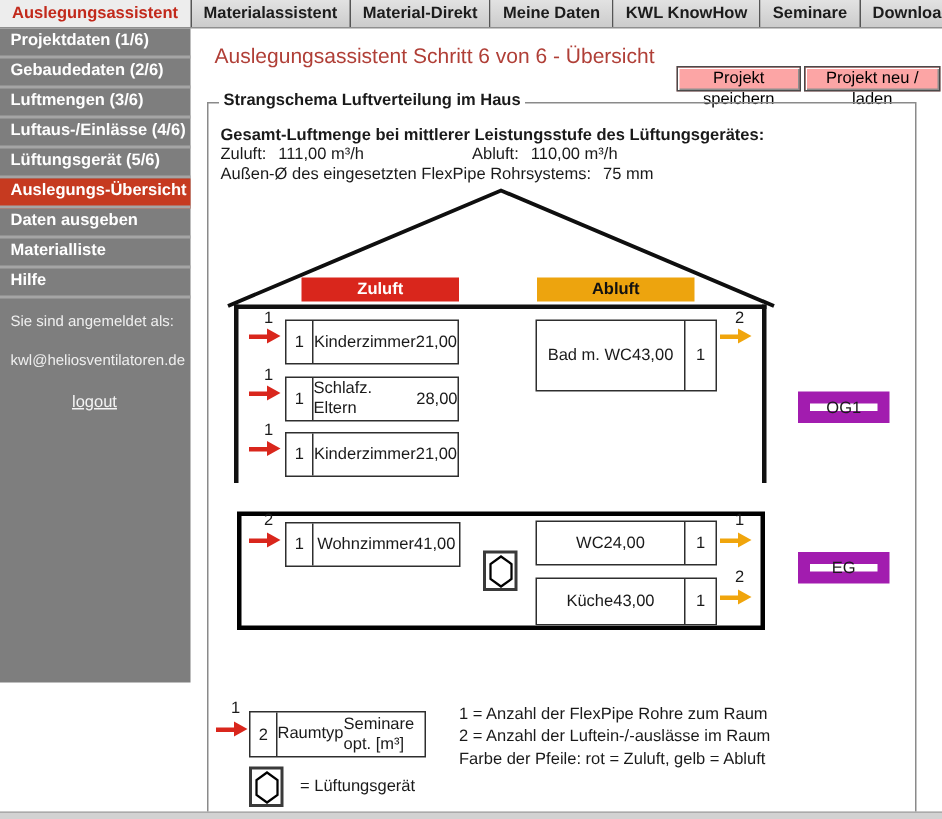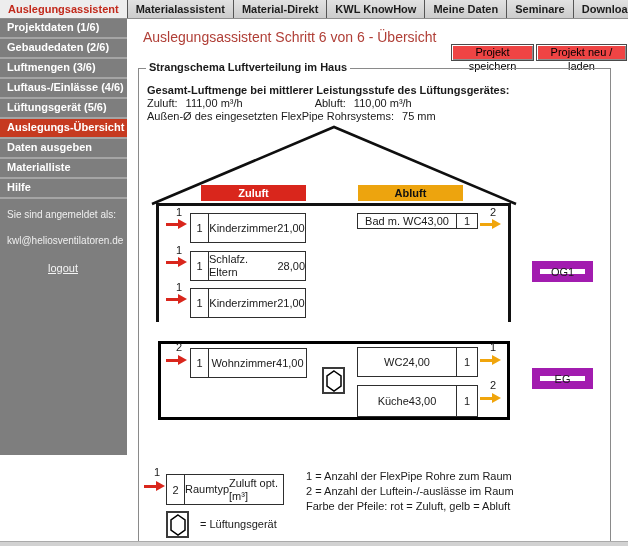--- a/index.html
+++ b/index.html
@@ -38,21 +38,21 @@
   .side-item.active { background:#c63a20; border-bottom-color:#a5a5a5; }
   .login-note  { margin:10px 0 0 7px; font-size:10px; color:#efefef; }
   .login-email { margin:15px 0 0 7px; font-size:10px; color:#efefef; }
   .logout-link { display:inline-block; margin:16px 0 0 48px; font-size:11px;
                  color:#f4f4f4; text-decoration:underline; cursor:pointer; }
 
   
   .page-title { position:absolute; left:143px; top:29px; font-size:14px; color:#b03f37; }
   .btn {
     position:absolute; top:44px; height:17px; font-size:11px; line-height:14px;
-    background:#ef4444; border:1px solid #4a4a4a; text-align:center;
+    background:#fca5a5; border:1px solid #4a4a4a; text-align:center;
     box-shadow:inset 1px 1px 0 #ffffff, inset -1px -1px 0 #8f8f8f;
     cursor:pointer; font-family:"Liberation Sans", sans-serif; padding:0 4px;
   }
   .btn-save { left:451px; width:83px; }
   .btn-load { left:536px; width:91px; }
 
   
   .schema-fieldset {
     position:absolute; left:138px; top:68px; width:473px; height:478px;
     border:1px solid #8a8a8a;
@@ -113,22 +113,22 @@
   .bottom-strip { position:absolute; left:0; bottom:0; width:628px; height:5px;
                   background:#d2d2d2; border-top:1px solid #aaa; z-index:9; }
 </style>
 </head>
 <body>
 
 <div class="navbar">
   <div class="nav-tab active">Auslegungsassistent</div>
   <div class="nav-tab">Materialassistent</div>
   <div class="nav-tab">Material-Direkt</div>
+  <div class="nav-tab">Meine Daten</div>
   <div class="nav-tab">KWL KnowHow</div>
-  <div class="nav-tab">Meine Daten</div>
   <div class="nav-tab">Seminare</div>
   <div class="nav-tab">Downloads</div>
 
 </div>
 
 <div class="sidebar">
   <div class="side-item">Projektdaten (1/6)</div>
   <div class="side-item">Gebaudedaten (2/6)</div>
   <div class="side-item">Luftmengen (3/6)</div>
   <div class="side-item">Luftaus-/Einlässe (4/6)</div>
@@ -200,21 +200,21 @@
     <span class="head"></span>
   </div>
 <div class="roombox" style="left:190px;top:288px;width:116px;height:30px;">
   <div class="room-cell">1</div>
   <div class="room-main">
     <span>Kinderzimmer</span>
     <span>21,00</span>
   </div>
 </div>
 
-<div class="roombox extract" style="left:357px;top:213px;width:121px;height:16px;">
+<div class="roombox extract" style="left:357px;top:213px;width:121px;height:48px;">
   <div class="room-main">
     <span>Bad m. WC</span>
     <span>43,00</span>
   </div>
   <div class="room-cell">1</div>
 </div>
 <div class="pipe-num" style="left:486px;top:206px;">2</div>
 <div class="arrow yel" style="left:480px;top:219px;">
     <span class="shaft"></span>
     <span class="head"></span>
@@ -273,21 +273,21 @@
 
 <div class="pipe-num" style="left:150px;top:466px;">1</div>
 <div class="arrow red" style="left:144px;top:481px;">
     <span class="shaft"></span>
     <span class="head"></span>
   </div>
 <div class="roombox" style="left:166px;top:474px;width:118px;height:31px;">
   <div class="room-cell">2</div>
   <div class="room-main">
     <span>Raumtyp</span>
-    <span>Zuluft opt. [m³]</span>
+    <span>Seminare opt. [m³]</span>
   </div>
 </div>
 
 <div class="device" style="left:166px;top:511px;">
   <svg width="16" height="22" viewBox="0 0 16 22">
       <polygon points="8,1 15,6 15,16 8,21 1,16 1,6" fill="none" stroke="#000" stroke-width="1.5"></polygon>
     </svg>
 </div>
 <div class="legend-device-label">= Lüftungsgerät</div>
 

